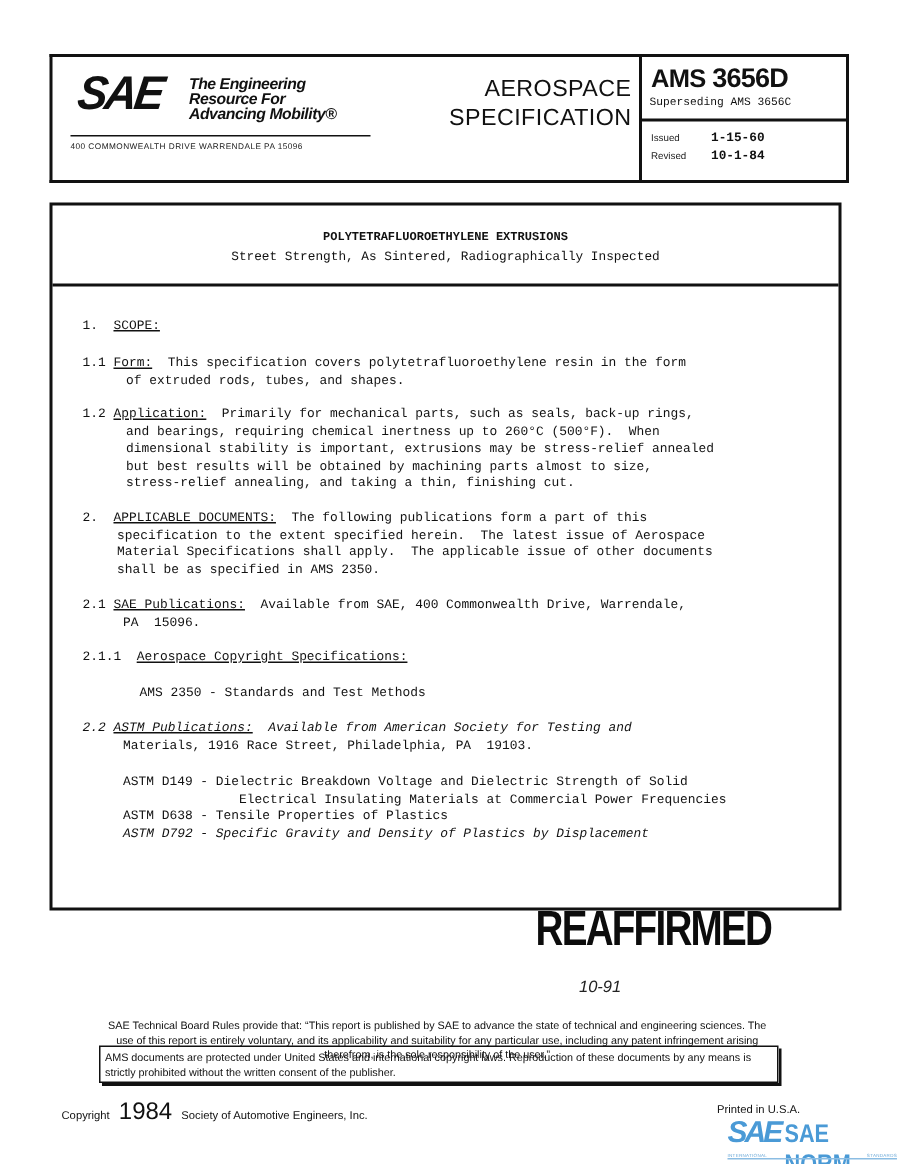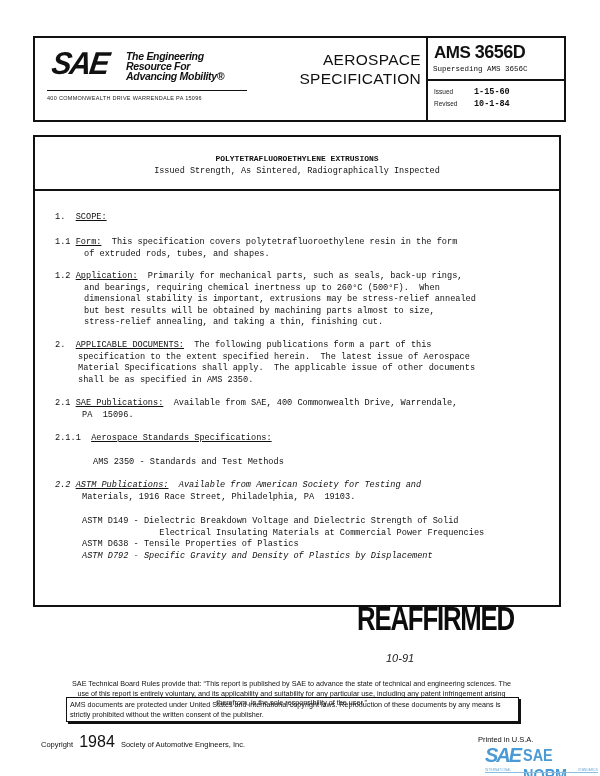--- a/index.html
+++ b/index.html
@@ -82,21 +82,21 @@
     <div class="date-row">
       <span class="date-label">Revised</span>
       <span class="date-value">10-1-84</span>
     </div>
   </div>
 </div>
 
 <div class="body-box">
   <div class="title-block">
     <div class="t1">POLYTETRAFLUOROETHYLENE EXTRUSIONS</div>
-    <div>Issued Strength, As Sintered, Radiographically Inspected</div>
+    <div>Street Strength, As Sintered, Radiographically Inspected</div>
   </div>
   <div class="title-divider"></div>
 </div>
 
 <div class="doc">
 
   <div class="para" style="left:55px; top:212px;"><span>1.</span>  <span class="u">SCOPE:</span></div>
 
   <div class="para" style="left:55px; top:237px;"><span>1.1</span> <span class="u">Form:</span><span>  This specification covers polytetrafluoroethylene resin in the form</span></div>
   <div class="para" style="left:84px; top:248.5px;">of extruded rods, tubes, and shapes.</div>
@@ -108,21 +108,21 @@
   <div class="para" style="left:84px; top:317.4px;">stress-relief annealing, and taking a thin, finishing cut.</div>
 
   <div class="para" style="left:55px; top:340px;"><span>2.</span>  <span class="u">APPLICABLE DOCUMENTS:</span><span>  The following publications form a part of this</span></div>
   <div class="para" style="left:78px; top:351.6px;">specification to the extent specified herein.  The latest issue of Aerospace</div>
   <div class="para" style="left:78px; top:363.2px;">Material Specifications shall apply.  The applicable issue of other documents</div>
   <div class="para" style="left:78px; top:374.8px;">shall be as specified in AMS 2350.</div>
 
   <div class="para" style="left:55px; top:398px;"><span>2.1</span> <span class="u">SAE Publications:</span><span>  Available from SAE, 400 Commonwealth Drive, Warrendale,</span></div>
   <div class="para" style="left:82px; top:409.6px;">PA  15096.</div>
 
-  <div class="para" style="left:55px; top:433px;"><span>2.1.1</span>  <span class="u">Aerospace Standards Specifications:</span></div>
+  <div class="para" style="left:55px; top:433px;"><span>2.1.1</span>  <span class="u">Aerospace Copyright Specifications:</span></div>
   <div class="para" style="left:93px; top:457px;">AMS 2350 - Standards and Test Methods</div>
 
   <div class="para" style="left:55px; top:480px;font-style:italic;"><span>2.2</span> <span class="u">ASTM Publications:</span><span>  Available from American Society for Testing and</span></div>
   <div class="para" style="left:82px; top:491.6px;">Materials, 1916 Race Street, Philadelphia, PA  19103.</div>
 
   <div class="para" style="left:82px; top:516px;">ASTM D149 - Dielectric Breakdown Voltage and Dielectric Strength of Solid</div>
   <div class="para" style="left:82px; top:527.6px;">               Electrical Insulating Materials at Commercial Power Frequencies</div>
   <div class="para" style="left:82px; top:539.2px;">ASTM D638 - Tensile Properties of Plastics</div>
   <div class="para" style="left:82px; top:550.8px;font-style:italic;">ASTM D792 - Specific Gravity and Density of Plastics by Displacement</div>
 </div>

